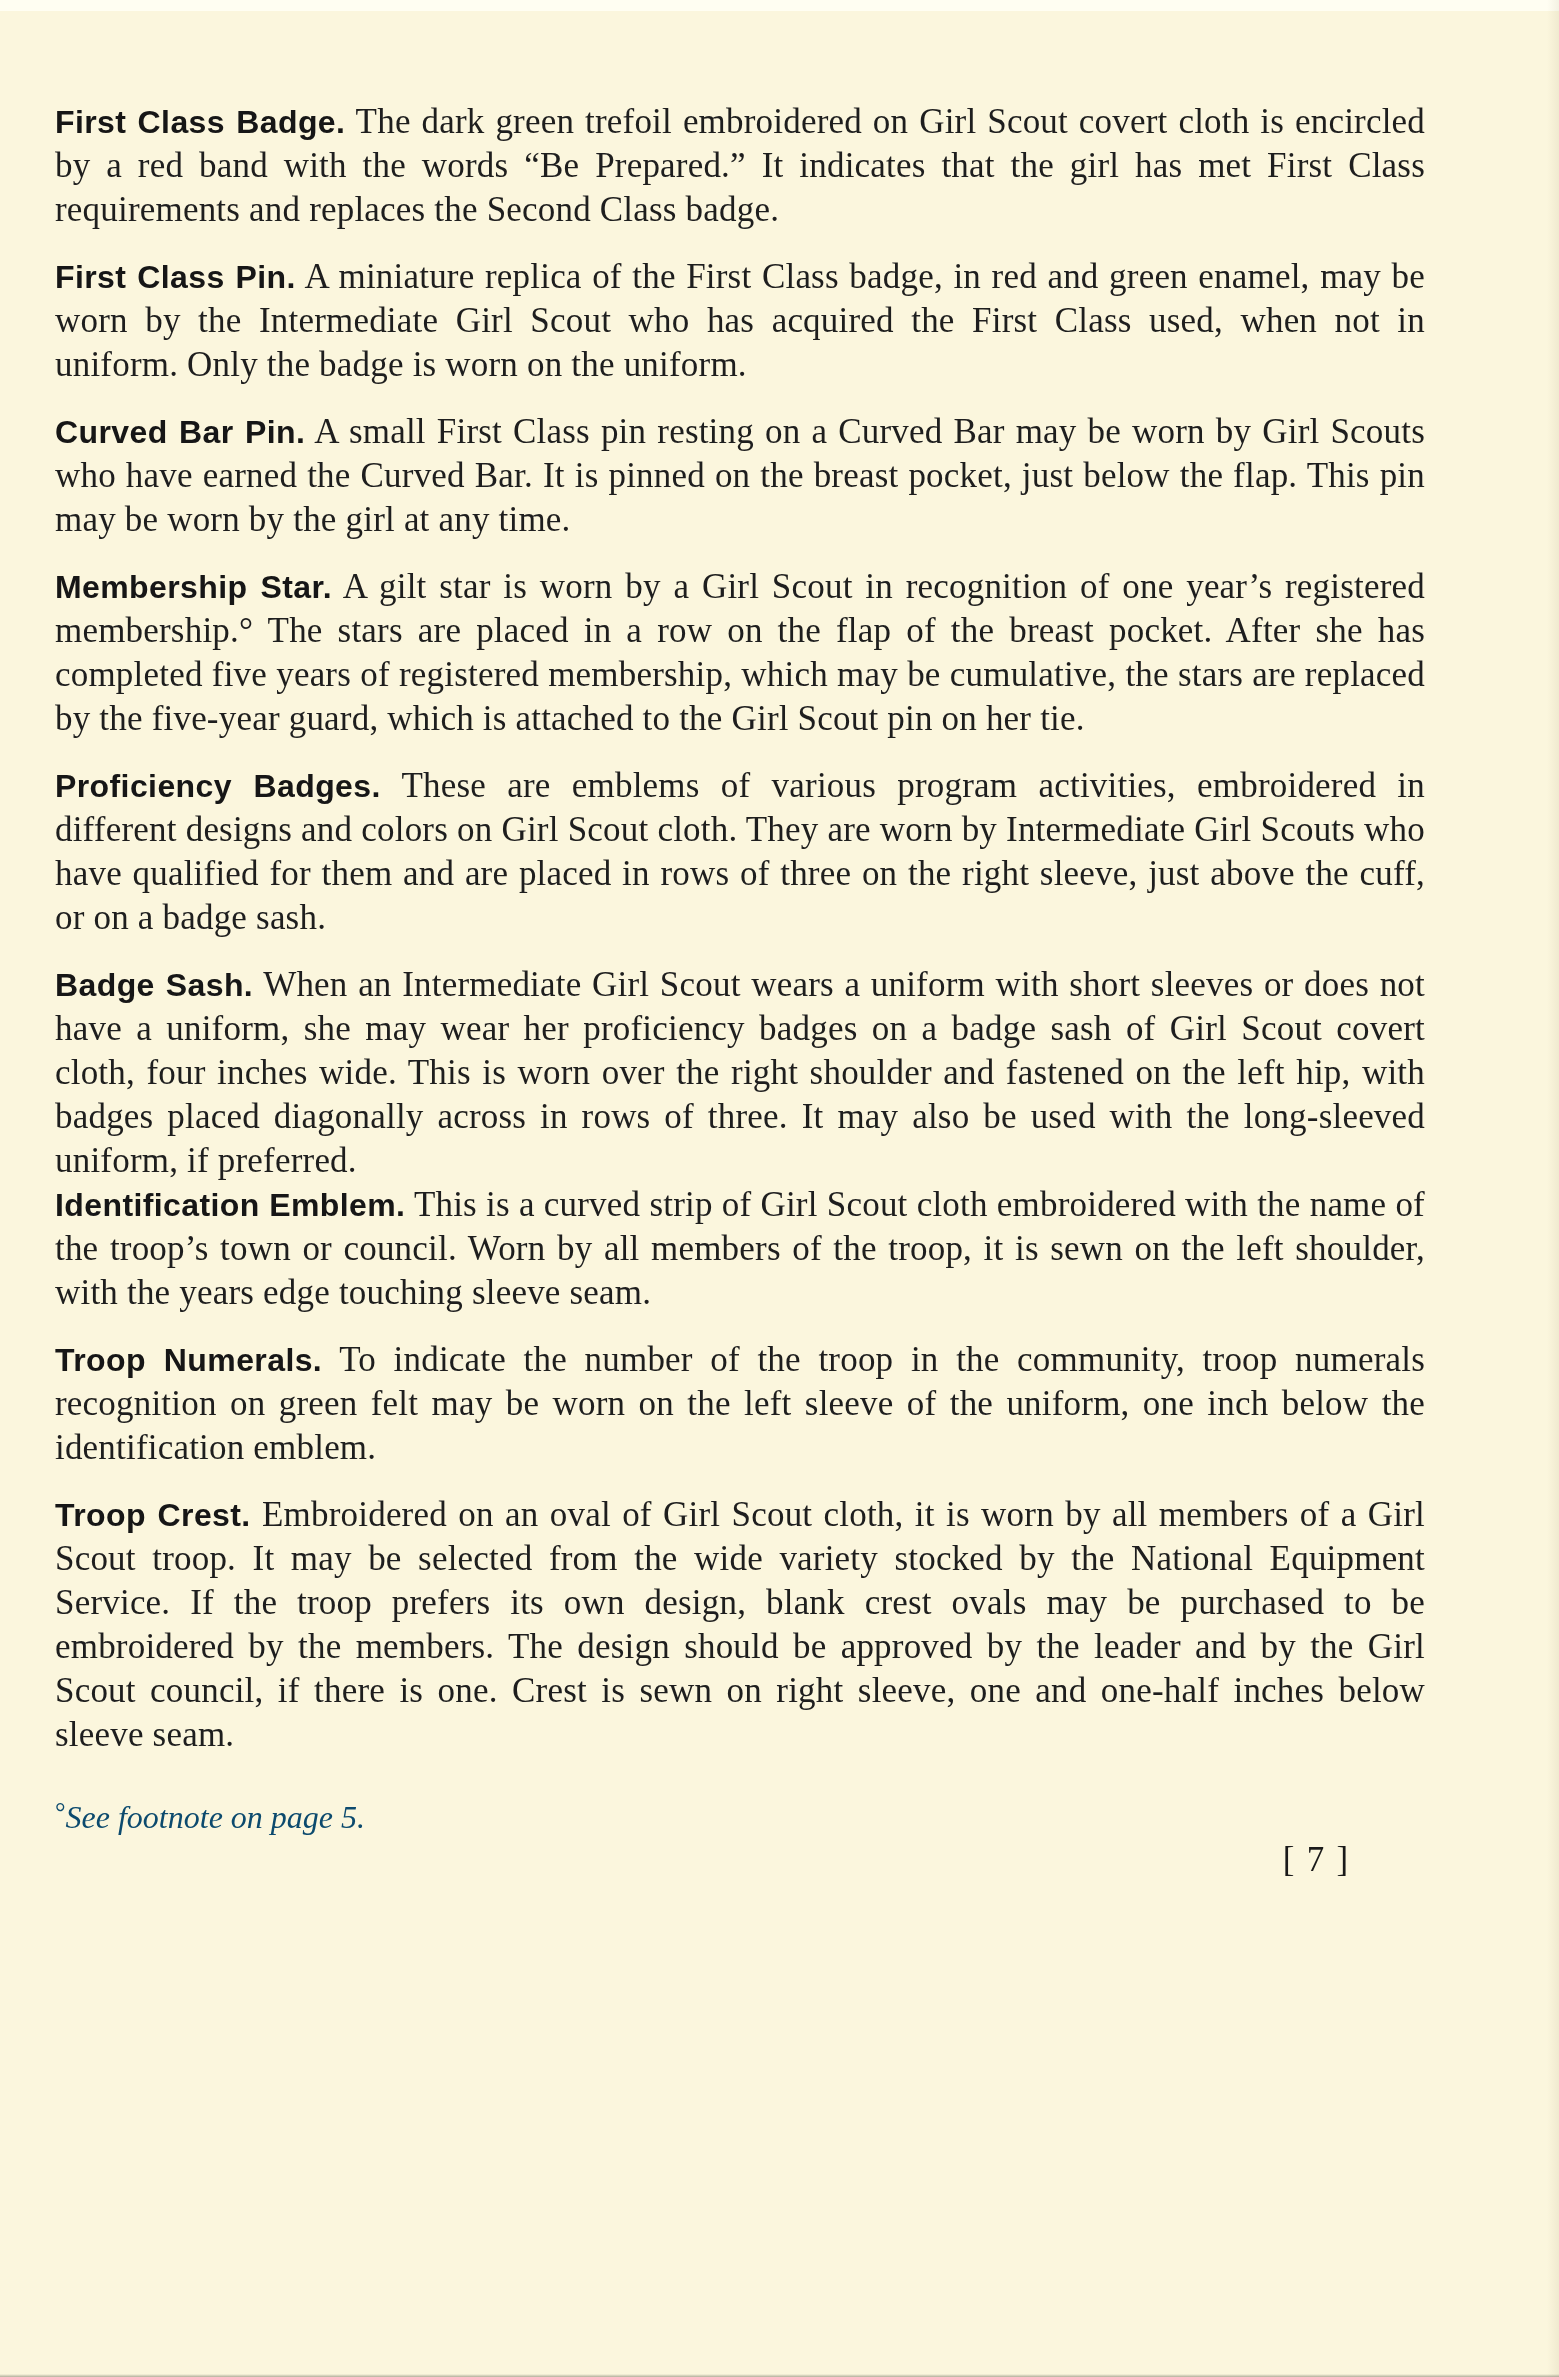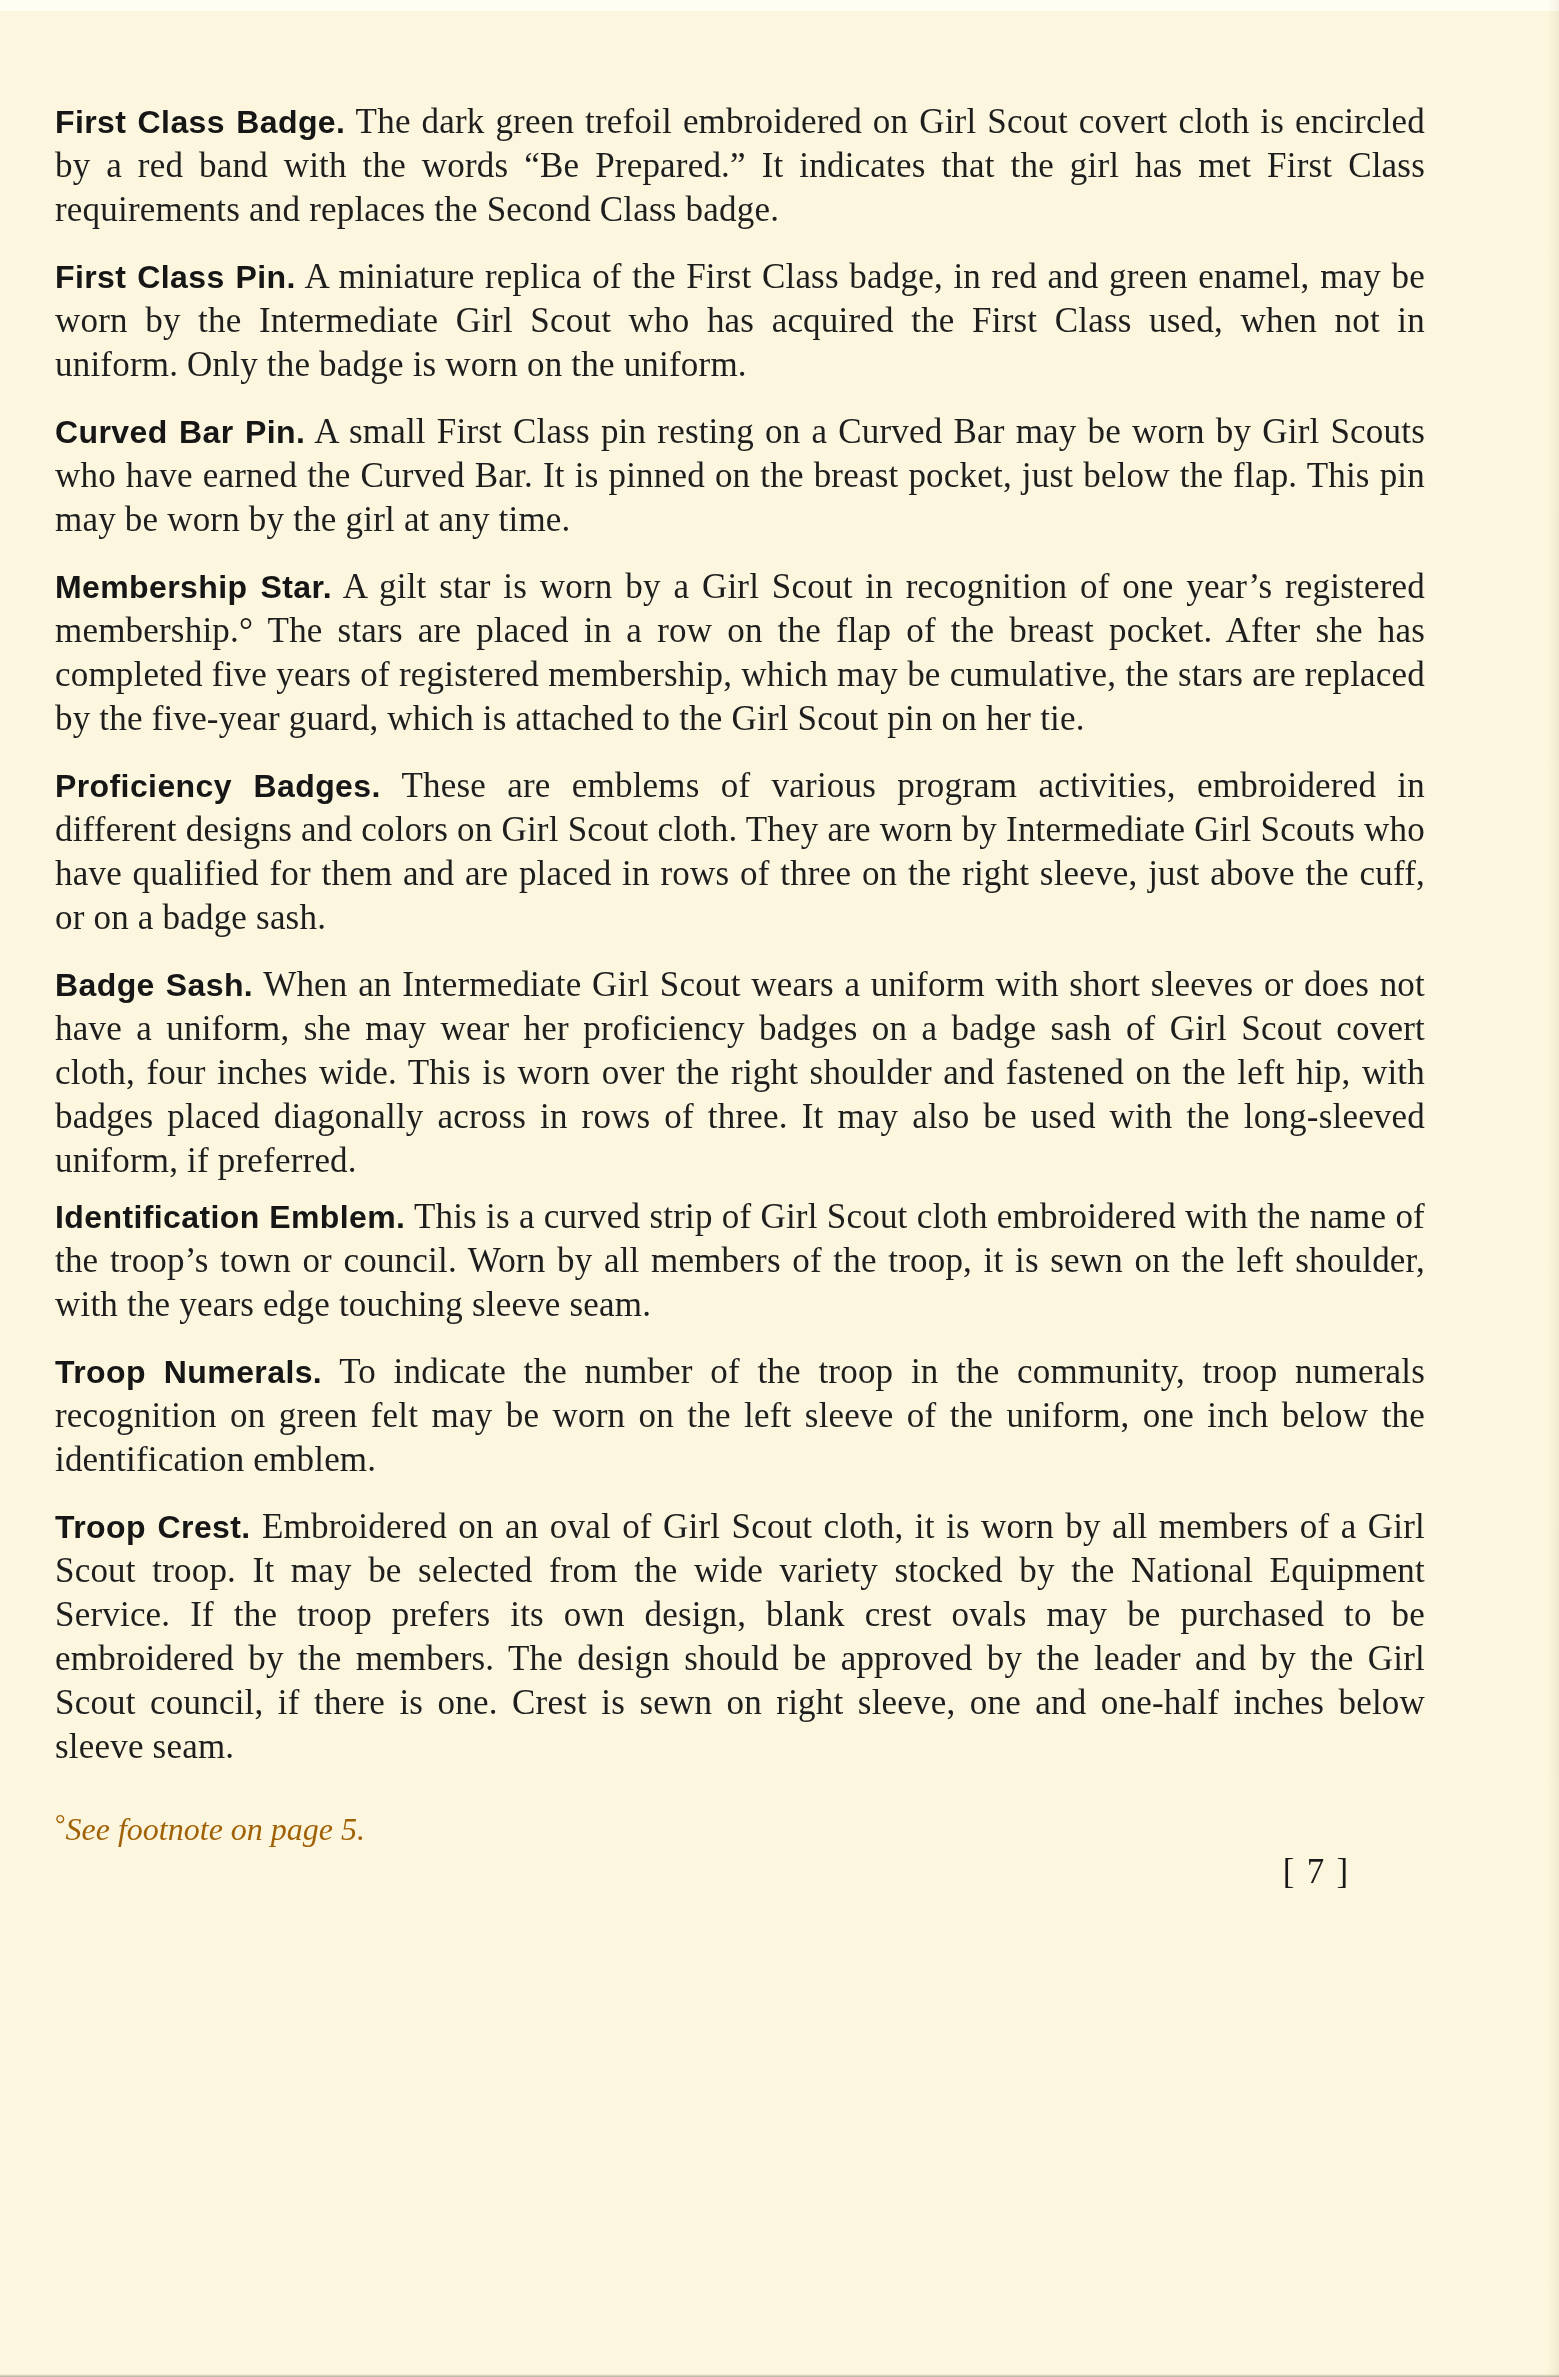--- a/index.html
+++ b/index.html
@@ -45,32 +45,32 @@
     letter-spacing: 0.2px;
   }
   .para .head {
     font-family: "Liberation Sans", "DejaVu Sans", sans-serif;
     font-weight: 700;
     font-size: 32px;
     letter-spacing: 0.4px;
     color: #161616;
   }
   .para.tight {
-    margin-bottom: 12px;
+    margin-bottom: 0;
   }
   .para.cont {
     text-indent: 37px;
   }
   .footnote {
     margin-top: 35px;
     font-family: "Liberation Serif", "DejaVu Serif", serif;
     font-style: italic;
     font-size: 32px;
     line-height: 41px;
-    color: #a16207;
+    color: #0c4a6e;
   }
   .footnote .fn-marker {
     font-style: normal;
     font-size: 26.4px;
     vertical-align: 7px;
   }
   .page-number {
     text-align: right;
     padding-right: 75px;
     margin-top: 1.8px;

